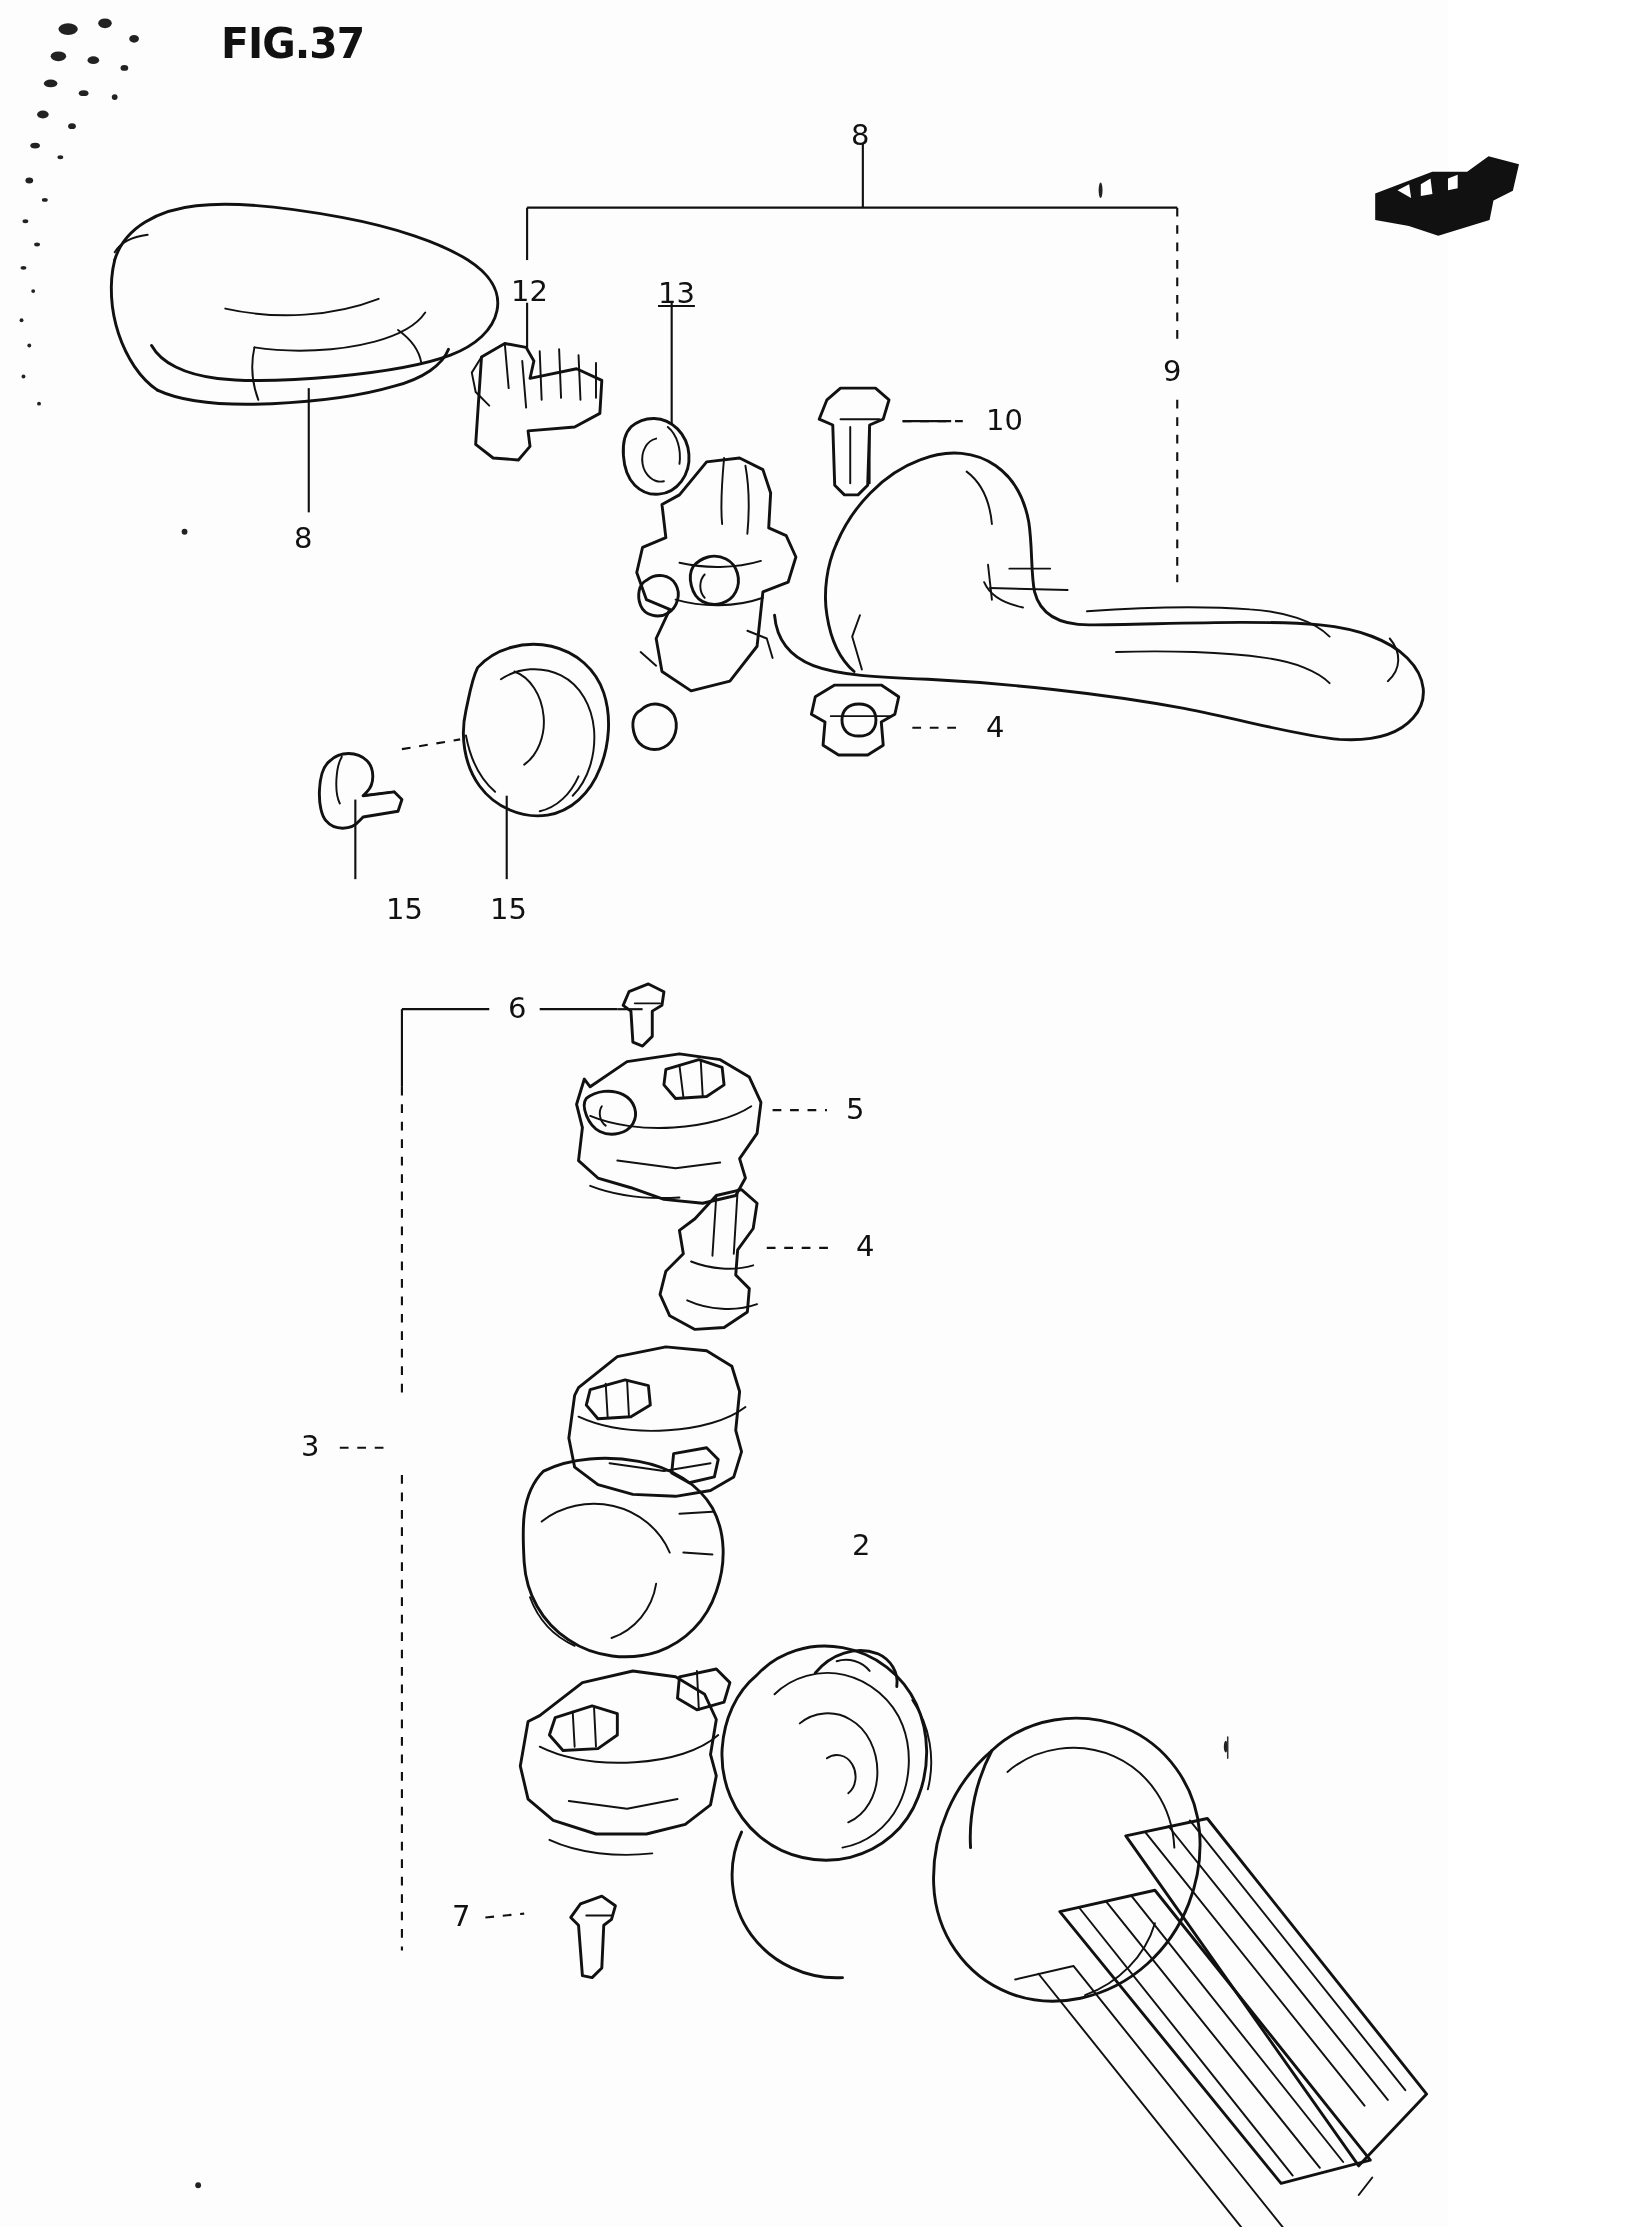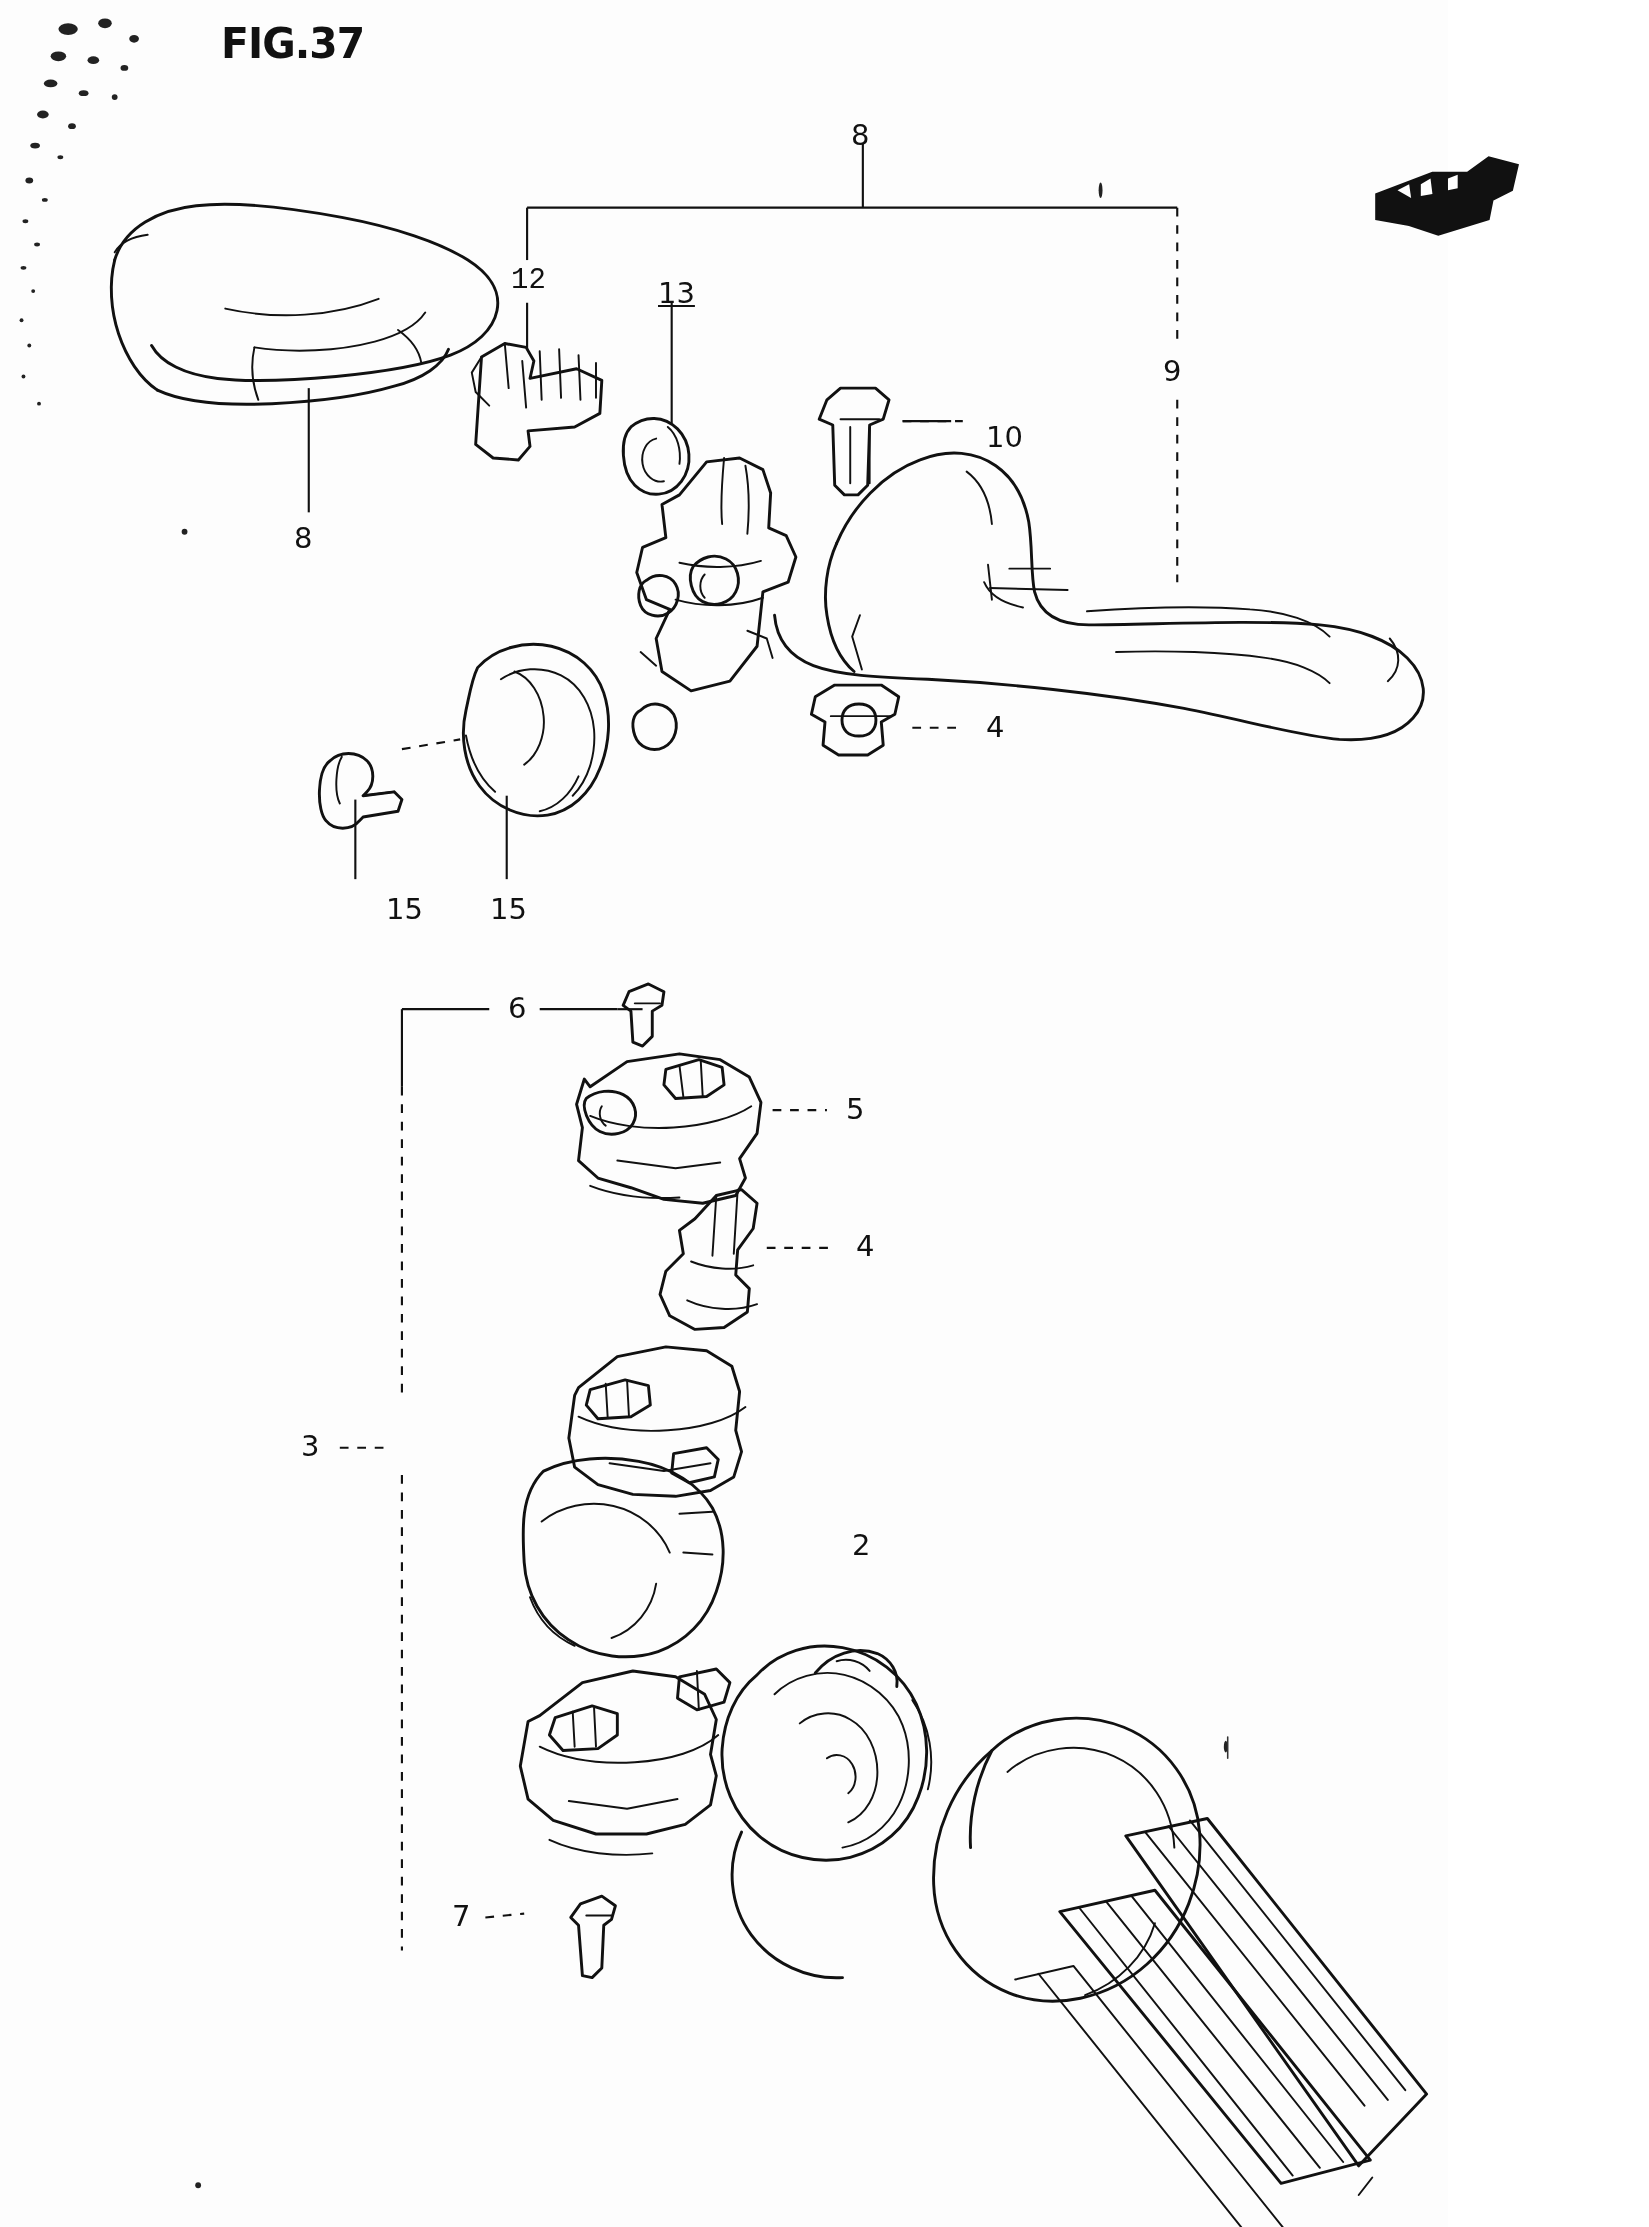--- a/index.html
+++ b/index.html
@@ -337,24 +337,24 @@
       <path class="ink-thin" d="M1414 2244 l-14 18"></path>
     </g>
 
     <g class="ink-hair">
       <line x1="1265" y1="1790" x2="1265" y2="1812"></line>
     </g>
 
   </svg>
 
   <div class="callout" style="left:851px;  top:121px;">8</div>
-  <div class="callout" style="left:511px;  top:266px;font-family:Liberation Mono, monospace;">12</div>
+  <div class="callout" style="left:511px;  top:277px;">12</div>
   <div class="callout" style="left:658px;  top:279px;text-decoration:underline;">13</div>
   <div class="callout" style="left:1163px; top:357px;">9</div>
-  <div class="callout" style="left:986px; top:423px;">10</div>
+  <div class="callout" style="left:986px; top:406px;">10</div>
   <div class="callout" style="left:294px;  top:524px;">8</div>
   <div class="callout" style="left:986px; top:713px;">4</div>
   <div class="callout" style="left:342px;  top:895px;margin-left:44px;">15</div>
   <div class="callout" style="left:490px;  top:895px;">15</div>
   <div class="callout" style="left:508px;  top:994px;">6</div>
   <div class="callout" style="left:846px;  top:1095px;">5</div>
   <div class="callout" style="left:856px;  top:1232px;">4</div>
   <div class="callout" style="left:301px;  top:1432px;">3</div>
   <div class="callout" style="left:852px;  top:1531px;">2</div>
   <div class="callout" style="left:452px;  top:1902px;">7</div>

